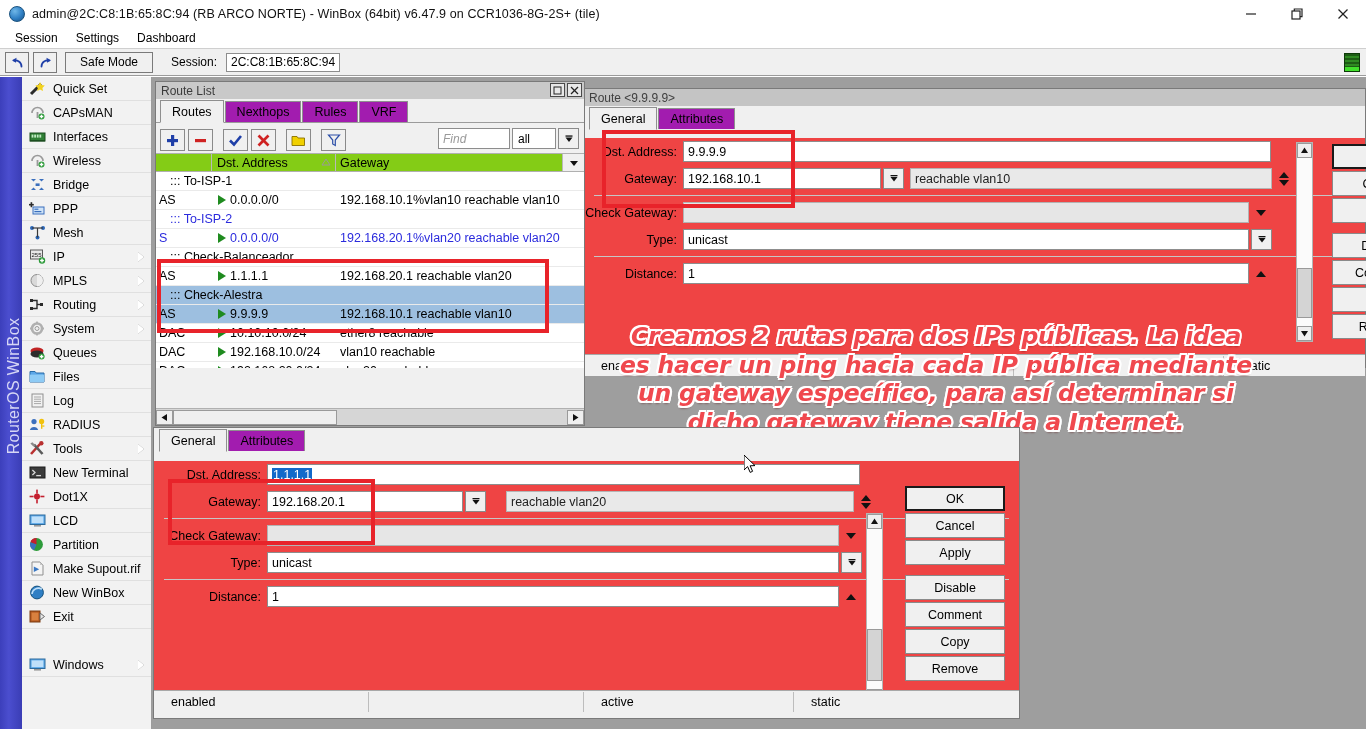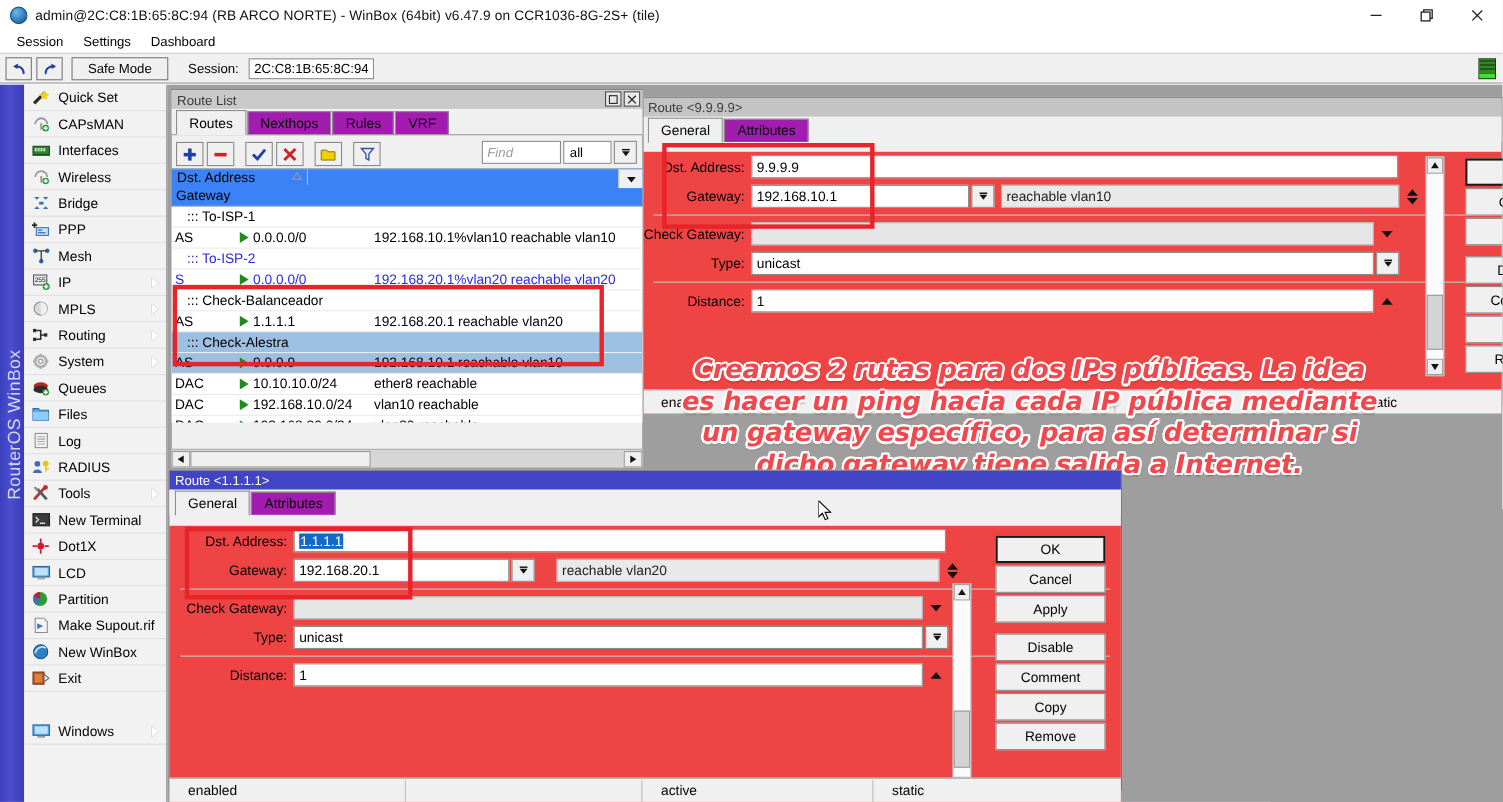--- a/index.html
+++ b/index.html
@@ -171,23 +171,23 @@
     background: #fff; border: 1px solid #8d8d8d;
     display: flex; align-items: center; padding-left: 5px; font-size: 12px;
   }
   .all-drop {
     position: absolute; right: 5px; top: 5px; width: 21px; height: 21px;
     background: #f0f0f0; border: 1px solid #8a8a8a;
     display: flex; align-items: center; justify-content: center;
   }
 
   .rl-head {
-    display: flex; height: 35px; background: #3b82f6;
+    display: flex; height: 19px; background: #84cc16;
     border-top: 1px solid #b0b0b0; border-bottom: 1px solid #b0b0b0;
-    font-size: 12.5px; position: relative; flex-direction: column;
+    font-size: 12.5px; position: relative;
   }
   .rl-head .c1 { width: 56px; border-right: 1px solid #b9b9b9; }
   .rl-head .c2 { width: 124px; border-right: 1px solid #b9b9b9; padding-left: 5px;
                  display: flex; align-items: center; justify-content: space-between; padding-right: 4px; }
   .rl-head .c3 { flex: 1; padding-left: 4px; display: flex; align-items: center; }
   .rl-head .cmenu { position: absolute; right: 0; top: 0; width: 22px; height: 17px;
                     background: #f0f0f0; border-left: 1px solid #b9b9b9;
                     display: flex; align-items: center; justify-content: center; }
 
   .rl-body { background: #fff; height: 196px; overflow: hidden; position: relative; }
@@ -892,23 +892,20 @@
   </div>
 
   <div class="redbox" style="left:157px; top:259px; width:392px; height:74px;"></div>
 
   <div class="annot">Creamos 2 rutas para dos IPs públicas. La idea
 es hacer un ping hacia cada IP pública mediante
 un gateway específico, para así determinar si
 dicho gateway tiene salida a Internet.</div>
 
   <div class="win" id="dlg-bottom" style="left:153px; top:427px; width:867px; height:292px;">
-    <div class="win-title active">
-      <span>Route &lt;1.1.1.1&gt;</span>
-    </div>
     <div class="dlg-tabs">
       <div class="tab sel">General</div>
       <div class="tab">Attributes</div>
     </div>
     <div class="dlg-body" style="height:251px; position:relative;">
 
       <div class="frow" style="margin-top:10px;">
         <div class="flabel" style="width:113px;">Dst. Address:</div>
         <div class="finput" style="width:593px;">
           <span class="sel-text">1.1.1.1</span>
@@ -971,21 +968,21 @@
         <div class="vs-track">
           <div class="vs-thumb" style="top:100px; height:52px;"></div>
         </div>
         <div class="vs-arrow">
           <svg width="9" height="9" viewBox="0 0 9 9">
               <polygon points="4.5,7.5 1,2 8,2" fill="#111"></polygon>
             </svg>
         </div>
       </div>
 
-      <div class="btncol" style="left:751px; top:9px;">
+      <div class="btncol" style="left:751px; top:25px;">
         <div class="dbtn default">OK</div>
         <div class="dbtn">Cancel</div>
         <div class="dbtn">Apply</div>
         <div class="dbtn gap">Disable</div>
         <div class="dbtn">Comment</div>
         <div class="dbtn">Copy</div>
         <div class="dbtn">Remove</div>
       </div>
 
       <div class="statusbar">

